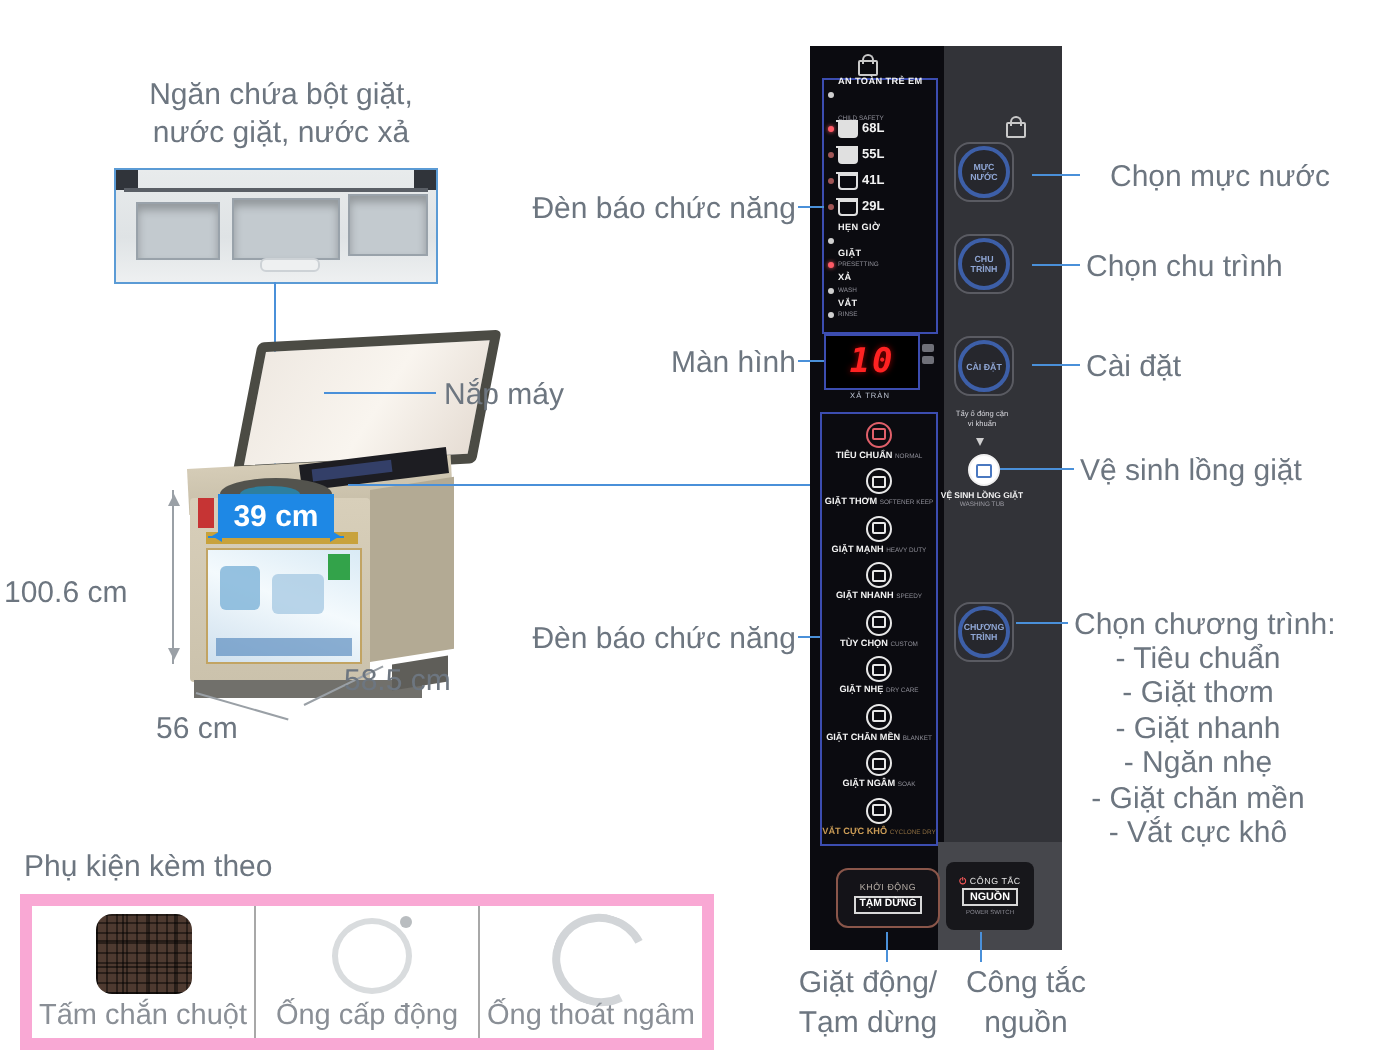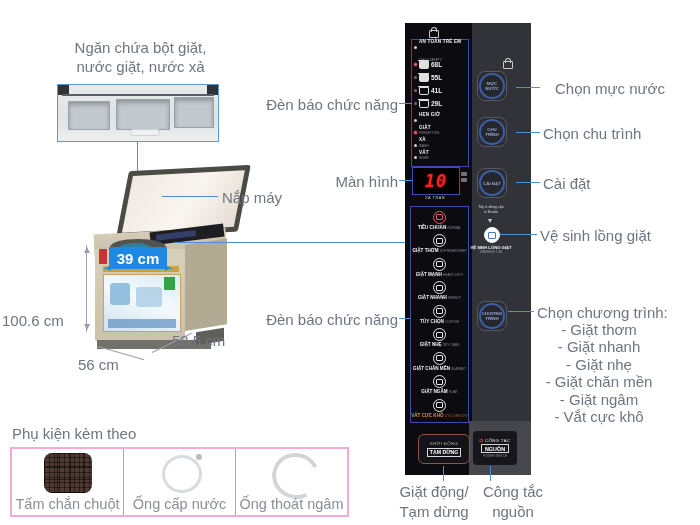--- a/index.html
+++ b/index.html
@@ -112,21 +112,21 @@
   .startbtn .l1{font-size:4.4px;color:#b9b0a8;letter-spacing:.3px;}
   .startbtn .l2{font-size:5.2px;color:#fff;font-weight:bold;border:.5px solid #d8d8d8;padding:.5px 2px;}
   .powerbtn{position:absolute;left:68px;top:408px;width:44px;height:34px;border-radius:4px;background:#17171b;
     display:flex;flex-direction:column;align-items:center;justify-content:center;gap:1px;}
   .powerbtn .l1{font-size:4.4px;color:#e8e8e8;letter-spacing:.3px;}
   .powerbtn .l1 b{color:#ff5a5a;}
   .powerbtn .l2{font-size:5.4px;color:#fff;font-weight:bold;border:.5px solid #d8d8d8;padding:.5px 3px;}
   .powerbtn .l3{font-size:3px;color:#8d8d96;}
 
   
-  .acc-table{position:absolute;left:10px;top:447px;width:335px;height:66px;border:2px solid #f9a8d4;display:flex;}
+  .acc-table{position:absolute;left:10px;top:447px;width:335px;height:66px;border:6px solid #f9a8d4;display:flex;}
   .acc-cell{flex:1;position:relative;border-right:1px solid #a8a8a8;}
   .acc-cell:last-child{border-right:none;}
   .acc-label{position:absolute;left:0;right:0;bottom:3px;text-align:center;color:#8a8f96;font-size:14.5px;}
   .mat{position:absolute;left:32px;top:4px;width:48px;height:40px;border-radius:8px;background:#4e3a30;
     background-image:
       repeating-linear-gradient(0deg,rgba(0,0,0,.45) 0 1px,transparent 1px 5px),
       repeating-linear-gradient(90deg,rgba(0,0,0,.45) 0 1px,transparent 1px 5px),
       repeating-linear-gradient(0deg,rgba(0,0,0,.5) 0 1px,transparent 1px 13px),
       repeating-linear-gradient(90deg,rgba(0,0,0,.5) 0 1px,transparent 1px 13px);}
   .hosering{position:absolute;left:38px;top:6px;width:34px;height:32px;border:3px solid #d9dcde;border-radius:50%;}
@@ -171,21 +171,21 @@
     </div>
     <div class="mbase"></div>
     <div class="mfoot"></div>
     <div class="badge-red"></div>
     <div class="badge-green"></div>
   </div>
 
   <div class="harrow"></div>
   <div class="dim39">39 cm</div>
   <div class="varrow"></div>
-  <div class="glabel" style="left:2px;top:287px;margin-top:24px;">100.6 cm</div>
+  <div class="glabel" style="left:2px;top:287px;">100.6 cm</div>
   <div class="dline" style="left:152px;top:352px;width:44px;transform:rotate(-26deg);"></div>
   <div class="glabel" style="left:172px;top:331px;">58.5 cm</div>
   <div class="dline" style="left:98px;top:346px;width:48px;transform:rotate(16deg);"></div>
   <div class="glabel" style="left:78px;top:355px;">56  cm</div>
 
   <div class="glabel" style="left:222px;top:188px;">Nắp máy</div>
   <div class="bline" style="left:162px;top:196px;width:56px;height:1px;"></div>
 
   <div class="bline" style="left:174px;top:242px;width:231px;height:1px;"></div>
 
@@ -352,46 +352,46 @@
   <div class="glabel" style="left:543px;top:79px;margin-left:12px;">Chọn mực nước</div>
   <div class="bline" style="left:516px;top:132px;width:24px;height:1px;"></div>
   <div class="glabel" style="left:543px;top:124px;">Chọn chu trình</div>
   <div class="bline" style="left:516px;top:182px;width:24px;height:1px;"></div>
   <div class="glabel" style="left:543px;top:174px;">Cài đặt</div>
   <div class="bline" style="left:500px;top:234px;width:37px;height:1px;"></div>
   <div class="glabel" style="left:540px;top:226px;">Vệ sinh lồng giặt</div>
   <div class="bline" style="left:508px;top:311px;width:26px;height:1px;"></div>
   <div class="glabel" style="left:537px;top:303px;">Chọn chương trình:</div>
   <div class="glabel center" style="left:528px;top:321px;width:142px;line-height:17.4px;">
+    <div>- Tiêu chuẩn</div>
     <div>- Giặt thơm</div>
     <div>- Giặt nhanh</div>
-    <div>- Giặt nhẹ</div>
+    <div>- Ngăn nhẹ</div>
     <div>- Giặt chăn mền</div>
-    <div>- Giặt ngâm</div>
     <div>- Vắt cực khô</div>
   </div>
 
   <div class="bline" style="left:443px;top:466px;width:1px;height:15px;"></div>
   <div class="bline" style="left:490px;top:466px;width:1px;height:15px;"></div>
   <div class="glabel preline center" style="left:388px;top:482px;width:92px;line-height:20px;">Giặt động/
 Tạm dừng</div>
   <div class="glabel preline center" style="left:477px;top:482px;width:72px;line-height:20px;">Công tắc
 nguồn</div>
 
   <div class="glabel" style="left:12px;top:424px;">Phụ kiện kèm theo</div>
   <div class="acc-table">
     <div class="acc-cell">
       <div class="mat"></div>
       <div class="acc-label">Tấm chắn chuột</div>
     </div>
     <div class="acc-cell">
       <div class="hosering">
           <i></i>
         </div>
-      <div class="acc-label">Ống cấp nước</div>
+      <div class="acc-label">Ống cấp động</div>
     </div>
     <div class="acc-cell">
       <div class="hosec"></div>
       <div class="acc-label">Ống thoát ngâm</div>
     </div>
   </div>
 
 </div>
 
 </body></html>

